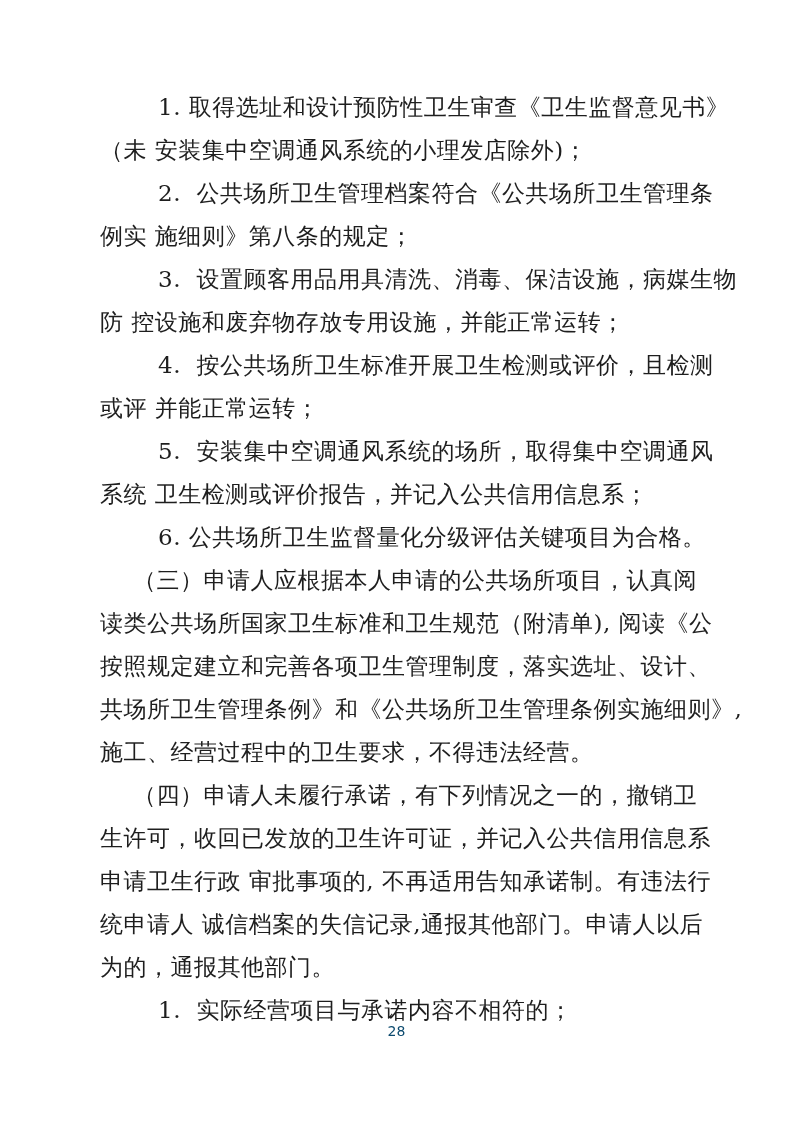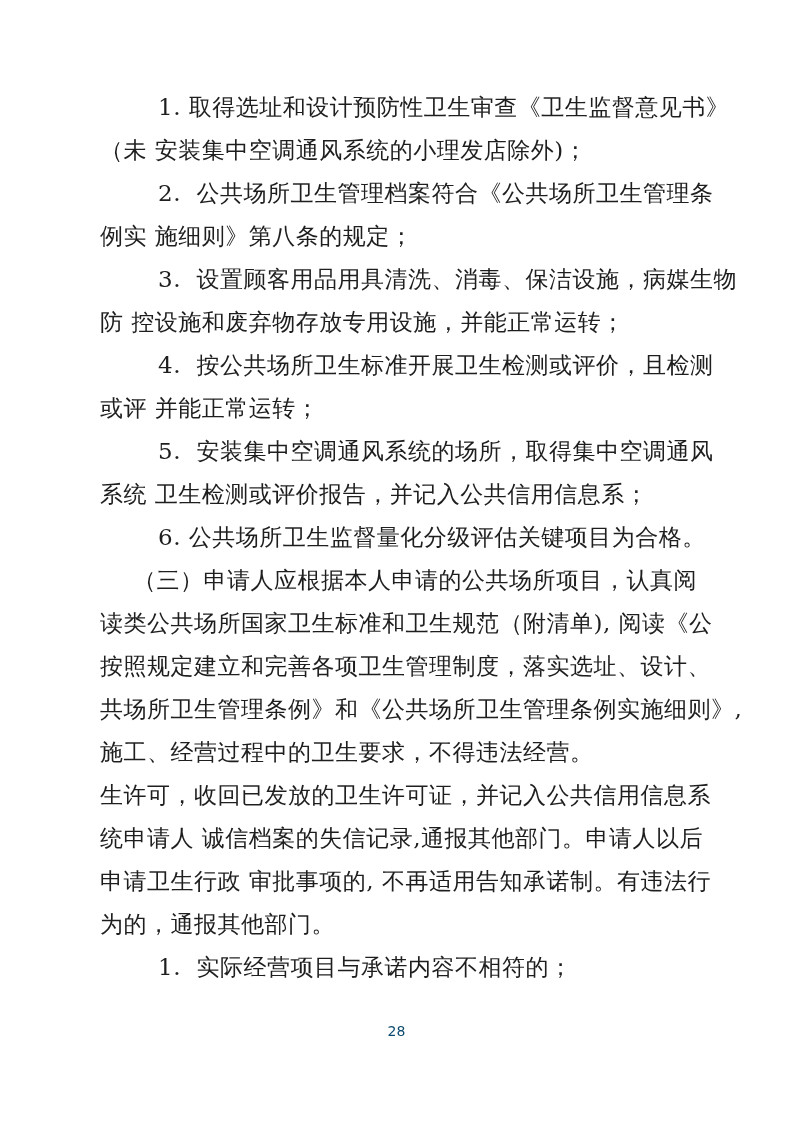--- a/index.html
+++ b/index.html
@@ -62,20 +62,21 @@
     <div class="line ind-num">4.  按公共场所卫生标准开展卫生检测或评价，且检测</div>
     <div class="line">或评 并能正常运转；</div>
     <div class="line ind-num">5.  安装集中空调通风系统的场所，取得集中空调通风</div>
     <div class="line">系统 卫生检测或评价报告，并记入公共信用信息系；</div>
     <div class="line ind-num">6. 公共场所卫生监督量化分级评估关键项目为合格。</div>
     <div class="line ind-paren">（三）申请人应根据本人申请的公共场所项目，认真阅</div>
     <div class="line">读类公共场所国家卫生标准和卫生规范（附清单), 阅读《公</div>
     <div class="line">按照规定建立和完善各项卫生管理制度，落实选址、设计、</div>
     <div class="line">共场所卫生管理条例》和《公共场所卫生管理条例实施细则》,</div>
     <div class="line">施工、经营过程中的卫生要求，不得违法经营。</div>
+    <div class="line ind-paren">（四）申请人未履行承诺，有下列情况之一的，撤销卫</div>
     <div class="line">生许可，收回已发放的卫生许可证，并记入公共信用信息系</div>
+    <div class="line">申请卫生行政 审批事项的, 不再适用告知承诺制。有违法行</div>
     <div class="line">统申请人 诚信档案的失信记录,通报其他部门。申请人以后</div>
-    <div class="line">申请卫生行政 审批事项的, 不再适用告知承诺制。有违法行</div>
     <div class="line">为的，通报其他部门。</div>
     <div class="line ind-num">1.  实际经营项目与承诺内容不相符的；</div>
   </main>
   <div class="page-number">28</div>
 </div>
 
 </body></html>

